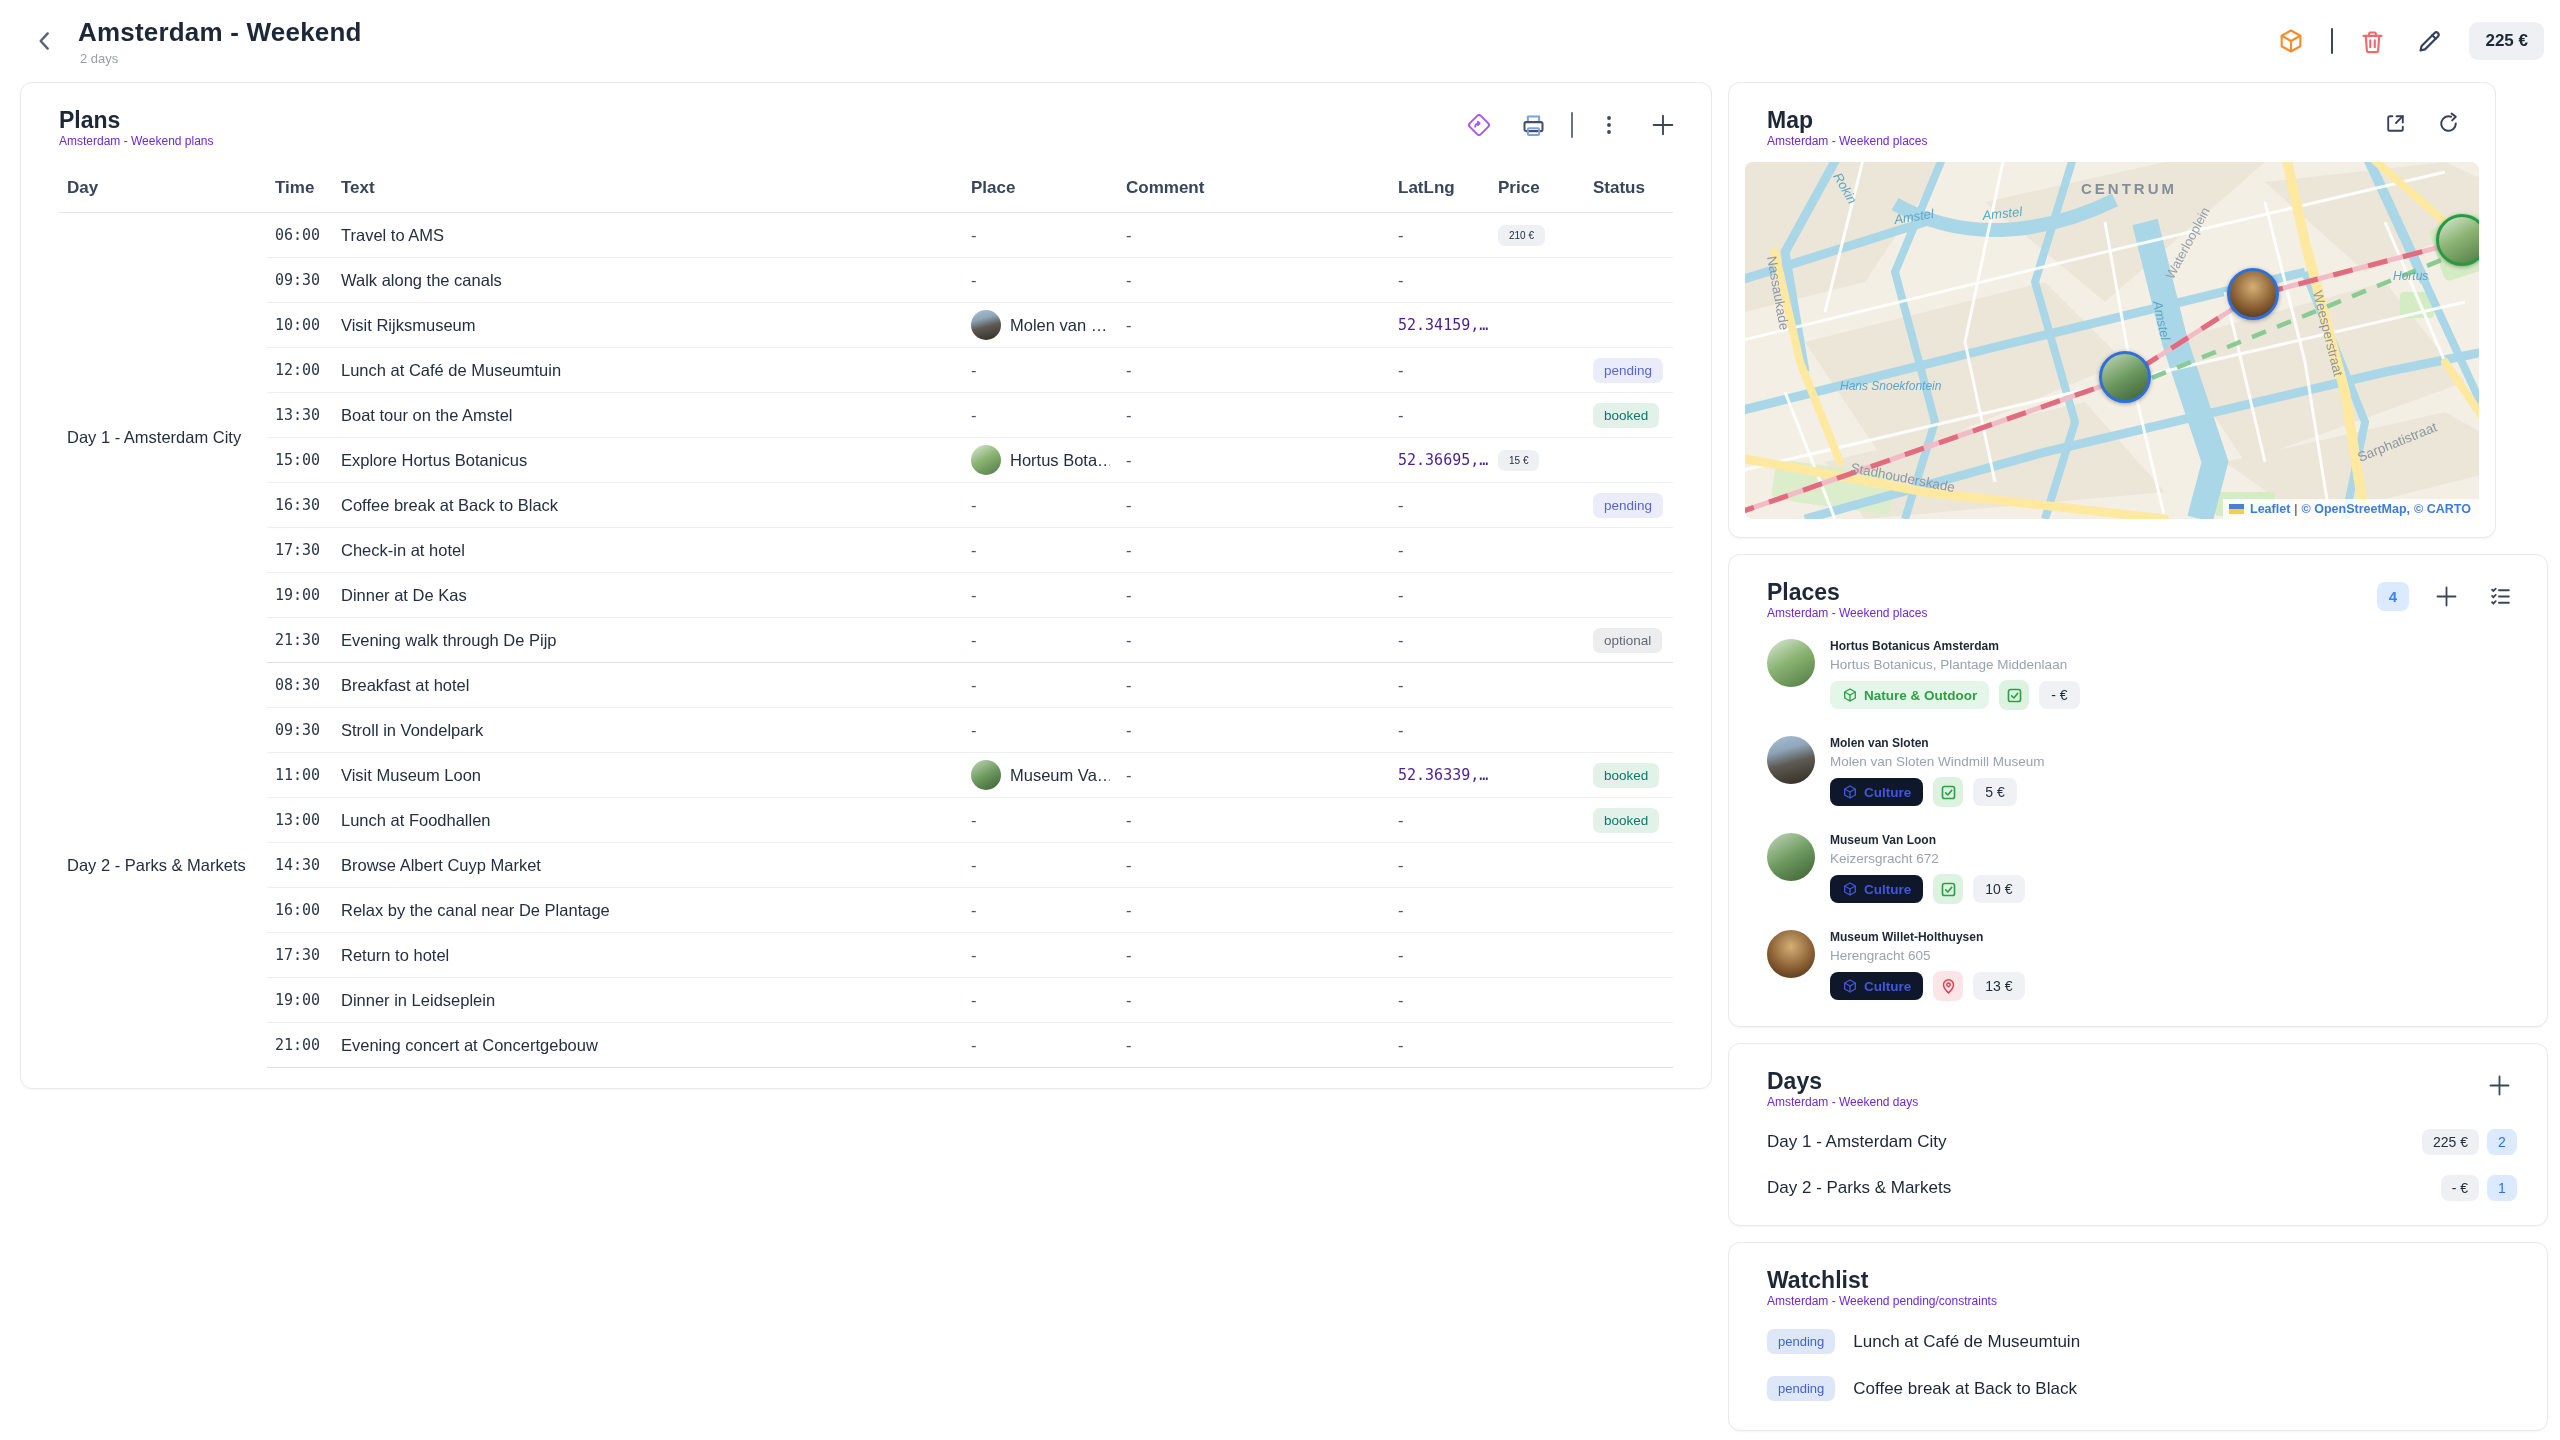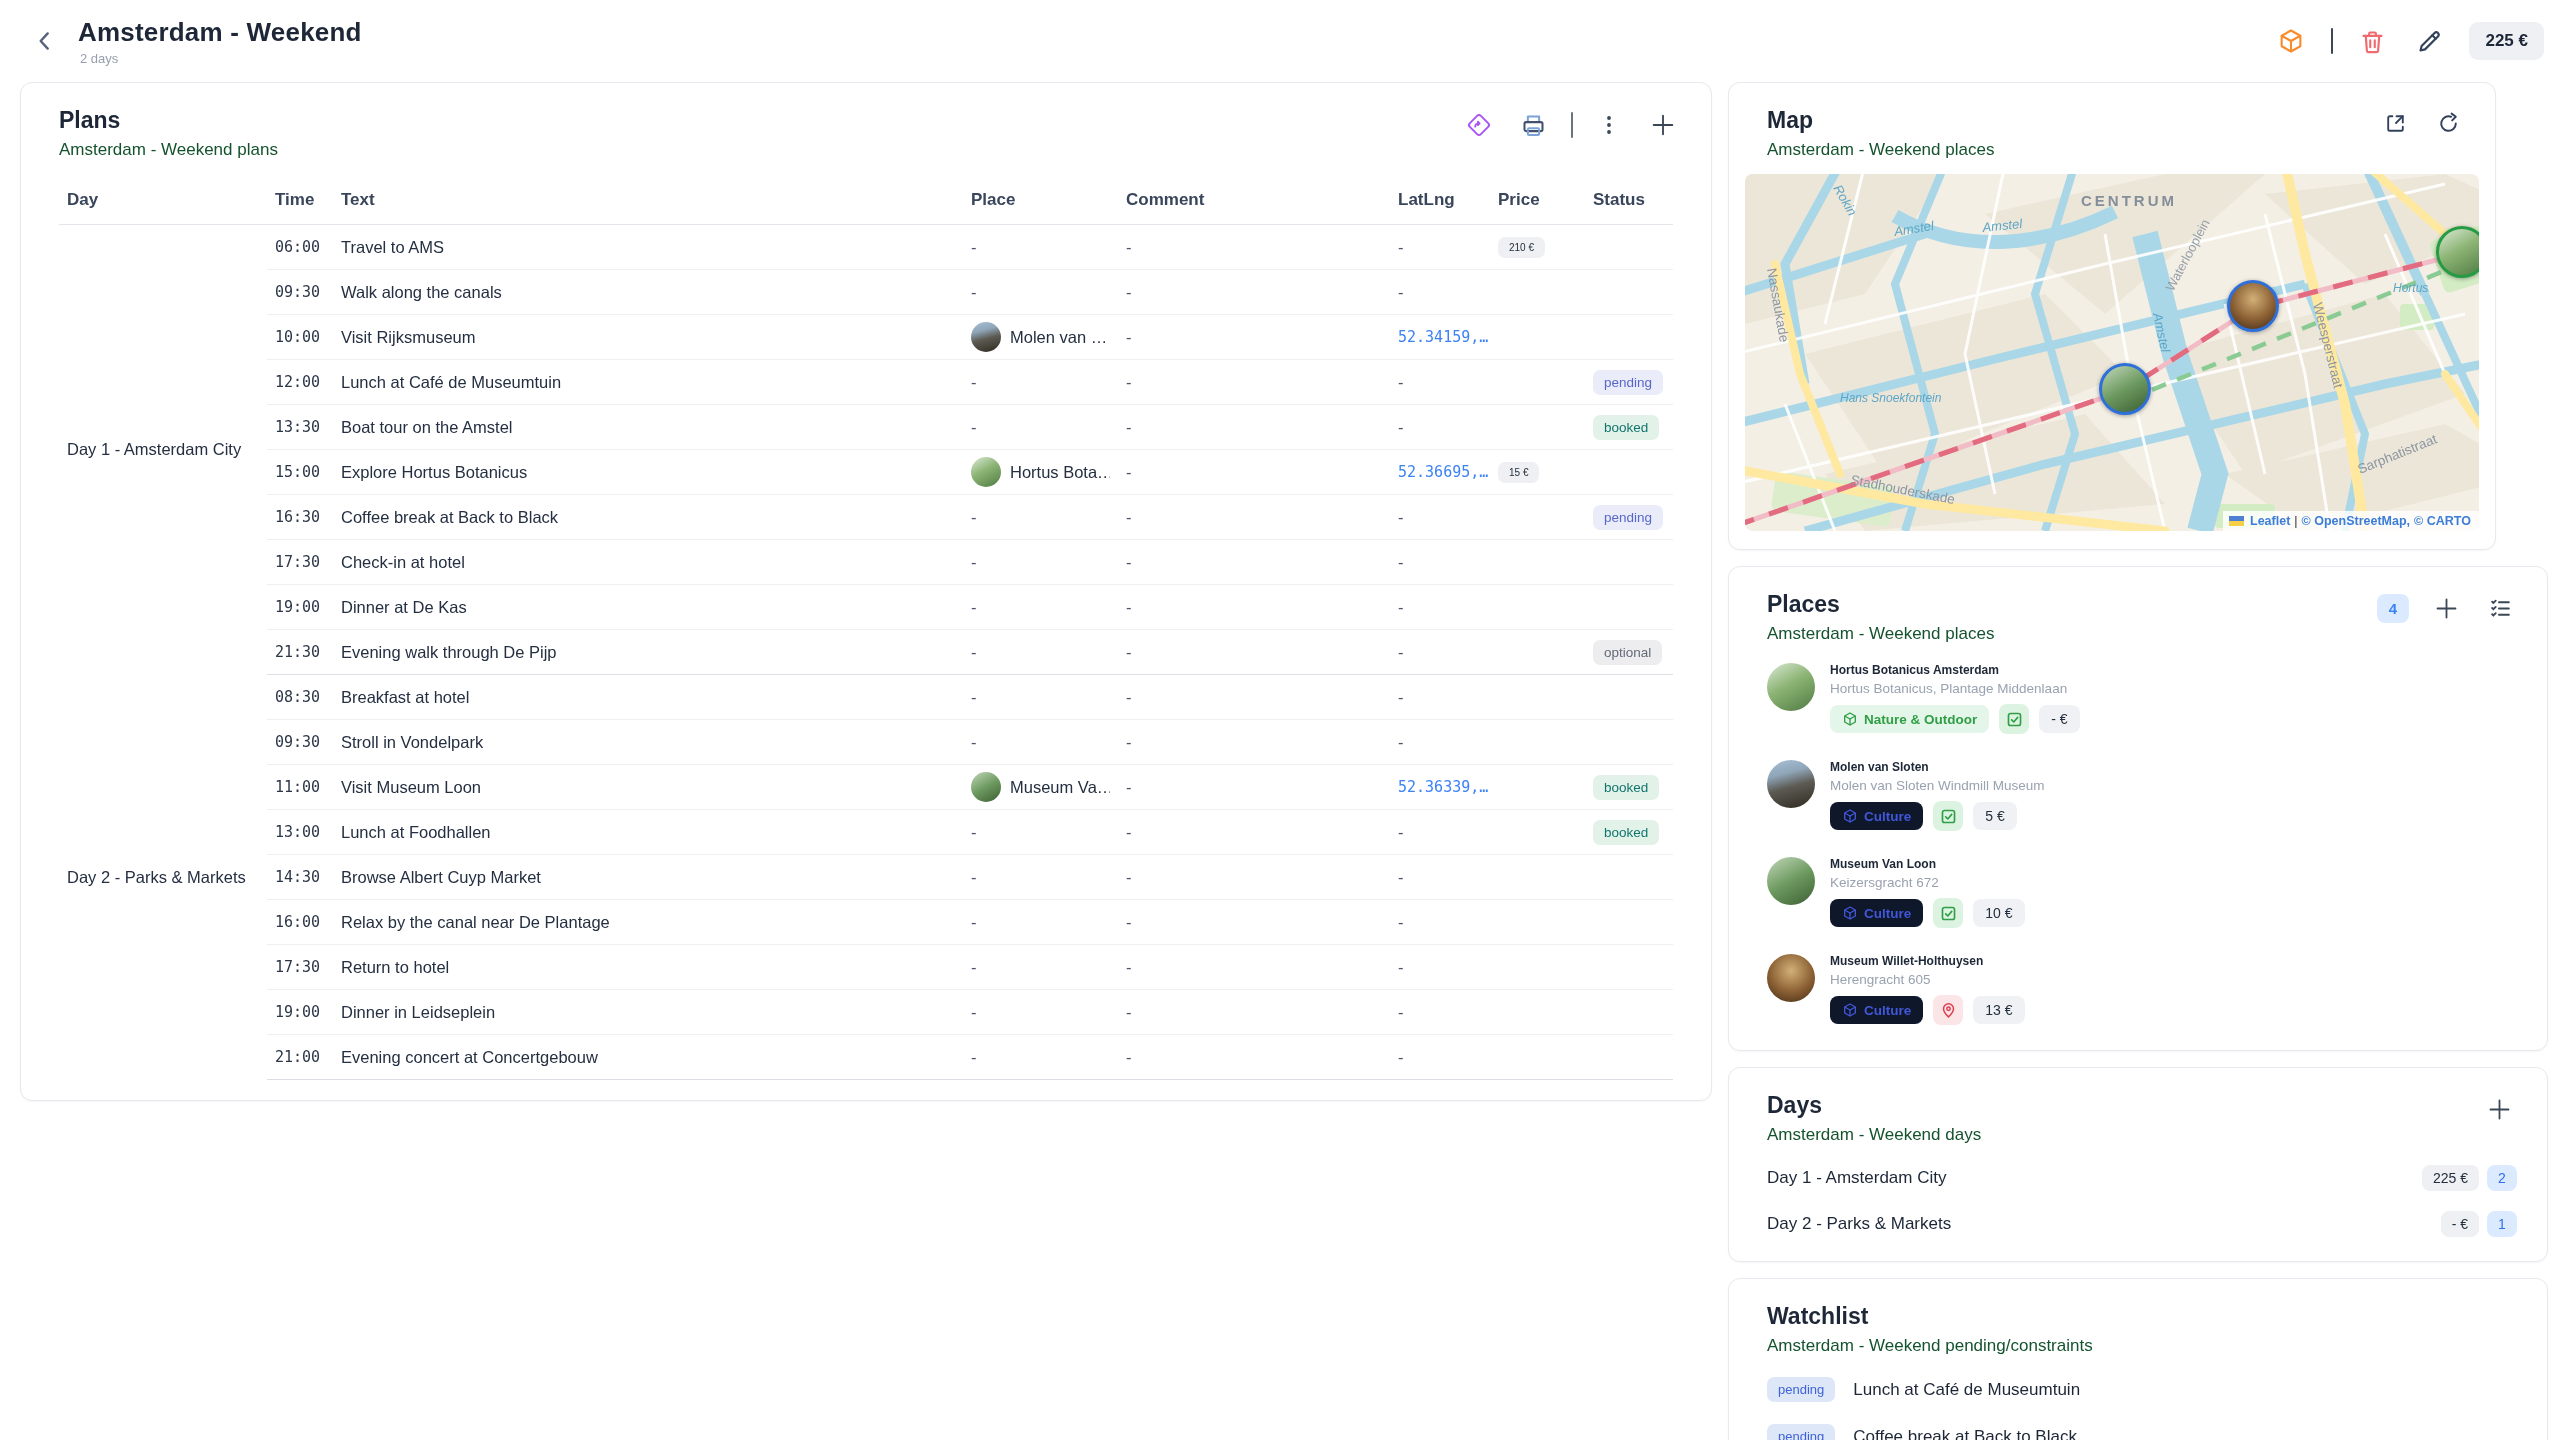--- a/index.html
+++ b/index.html
@@ -15,35 +15,35 @@
   .tb-right { margin-left:auto; display:flex; align-items:center; gap:22px; }
   .icon-btn { background:none; border:none; cursor:pointer; display:flex; align-items:center; padding:4px; }
   .v-div { width:2px; height:26px; background:#3c4757; border-radius:1px; }
   .total-badge { background:#eef0f3; border-radius:9px; padding:9px 16px; font-size:17px; font-weight:600; color:#1d2737; }
 
   
   .main { display:flex; gap:16px; padding:0 20px; align-items:flex-start; }
   .card { background:#fff; border:1px solid #e7e9ee; border-radius:12px; box-shadow:0 1px 2px rgba(16,24,40,.04); }
   .card-head { display:flex; align-items:flex-start; padding:24px 30px 14px 38px; }
   .card-title { font-size:23px; font-weight:700; }
-  .card-sub { font-size:17px; color:#14532d; margin-top:6px; }
+  .card-sub { font-size:12px; color:#6d28d9; }
   .head-tools { margin-left:auto; display:flex; align-items:center; gap:20px; }
 
   
   .plans-card { width:1936px; min-height:985px; }
   table { border-collapse:collapse; table-layout:fixed; width:1614px; margin:6px 38px 20px 38px; }
   col.c-day{width:208px} col.c-time{width:66px} col.c-text{width:630px} col.c-place{width:155px}
   col.c-comment{width:272px} col.c-lat{width:100px} col.c-price{width:95px} col.c-status{width:88px}
   thead th { text-align:left; font-size:17px; font-weight:700; color:#39455a; padding:10px 8px 14px 8px; border-bottom:1px solid #e2e5ea; }
   tbody td { height:45px; padding:2px 8px; font-size:16.5px; color:#242f41; border-bottom:1px solid #edeff3; vertical-align:middle; }
   tbody td.day-cell { border-bottom:none; font-size:16.5px; color:#242f41; }
   tr.group-end td, tr.group-end td.day-cell { border-bottom:1px solid #dce0e6; }
   td .dash { color:#4c5568; }
   td.t-time { font-family:"DejaVu Sans Mono",monospace; font-size:15px; color:#2b3648; }
-  td.t-lat { font-family:"DejaVu Sans Mono",monospace; font-size:15px; color:#3b82f6; }
+  td.t-lat { font-family:"DejaVu Sans Mono",monospace; font-size:15px; color:#4c1d95; }
   .pill { display:inline-block; padding:5px 11px; border-radius:7px; font-size:13.5px; }
   .pill-price { background:#eef0f3; color:#232f3e; font-size:10px; }
   .st-pending { background:#eaedf9; color:#5866c9; }
   .st-booked { background:#e3f2e8; color:#0f766e;text-align:right; }
   .st-optional { background:#ededf0; color:#636b78; }
   .place-cell { display:flex; align-items:center; gap:9px; overflow:hidden; }
   .thumb { width:30px; height:30px; border-radius:50%; flex:0 0 30px; }
   .place-name { white-space:nowrap; overflow:hidden; }
   .th-windmill { background:linear-gradient(165deg,#a9c2d8 0%,#8fa5b8 30%,#5c5a52 55%,#2f2a22 100%); }
   .th-garden { background:linear-gradient(150deg,#dcead8 0%,#8cb474 45%,#4e7a42 100%); }

